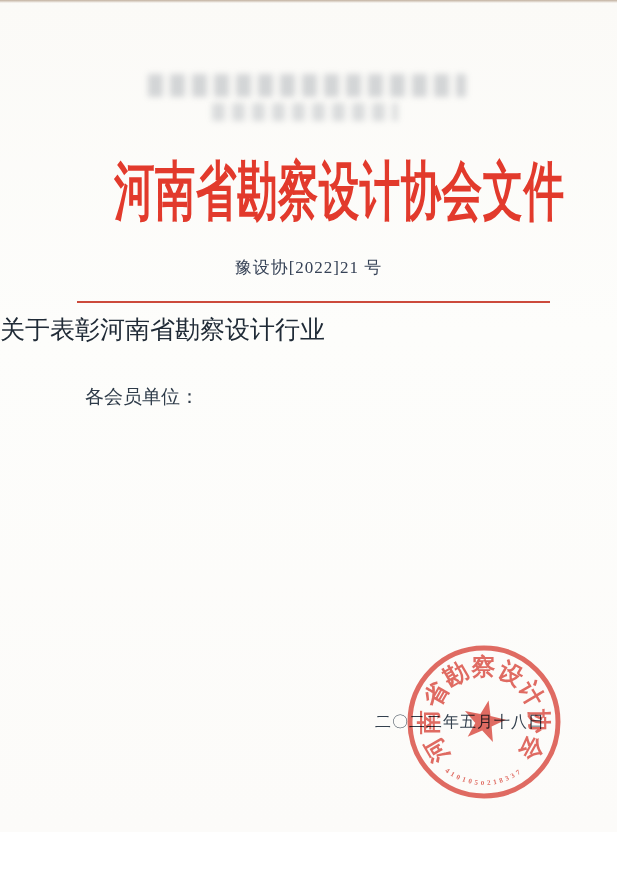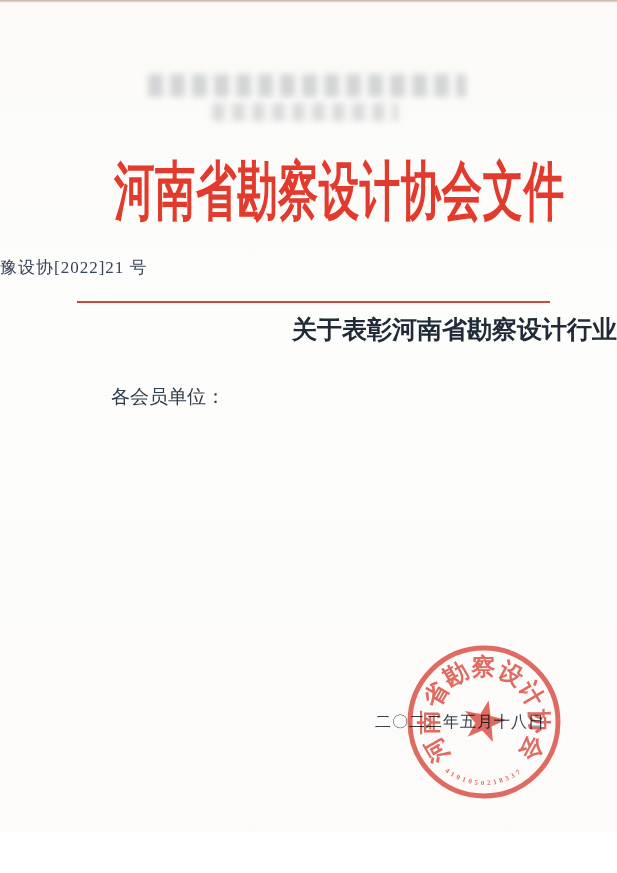--- a/index.html
+++ b/index.html
@@ -26,31 +26,31 @@
   .letterhead{
     position:absolute;top:148px;left:0;width:100%;
     text-align:center;
     font-size:64px;font-weight:900;letter-spacing:1px;
     color:#e23a2c;
     transform:scaleX(0.63);transform-origin:center;
     white-space:nowrap;
   }
   .doc-number{
     position:absolute;top:256px;left:0;width:100%;
-    text-align:left;font-size:17px;color:#374357;letter-spacing:1px;
+    text-align:center;font-size:17px;color:#374357;letter-spacing:1px;
   }
   .red-line{position:absolute;top:301px;left:77px;right:67px;height:2px;background:#cc4a3c;}
   .doc-title{
     position:absolute;top:313px;left:0;width:100%;
-    text-align:right;font-weight:700;color:#202b37;
+    text-align:left;font-weight:400;color:#202b37;
     font-size:25px;line-height:33px;
   }
   .salutation{
     position:absolute;top:384px;left:85px;
-    font-size:19px;color:#2e3b49;margin-left:26px;
+    font-size:19px;color:#2e3b49;
   }
   .body-text{
     position:absolute;top:410px;left:85px;width:472px;
     font-size:18.6px;line-height:25.6px;color:#2e3b49;
     text-align:justify;text-indent:2em;
   }
   .attachment{
     position:absolute;top:668px;left:82px;
     font-size:19px;color:#2e3b49;letter-spacing:.5px;
   }

